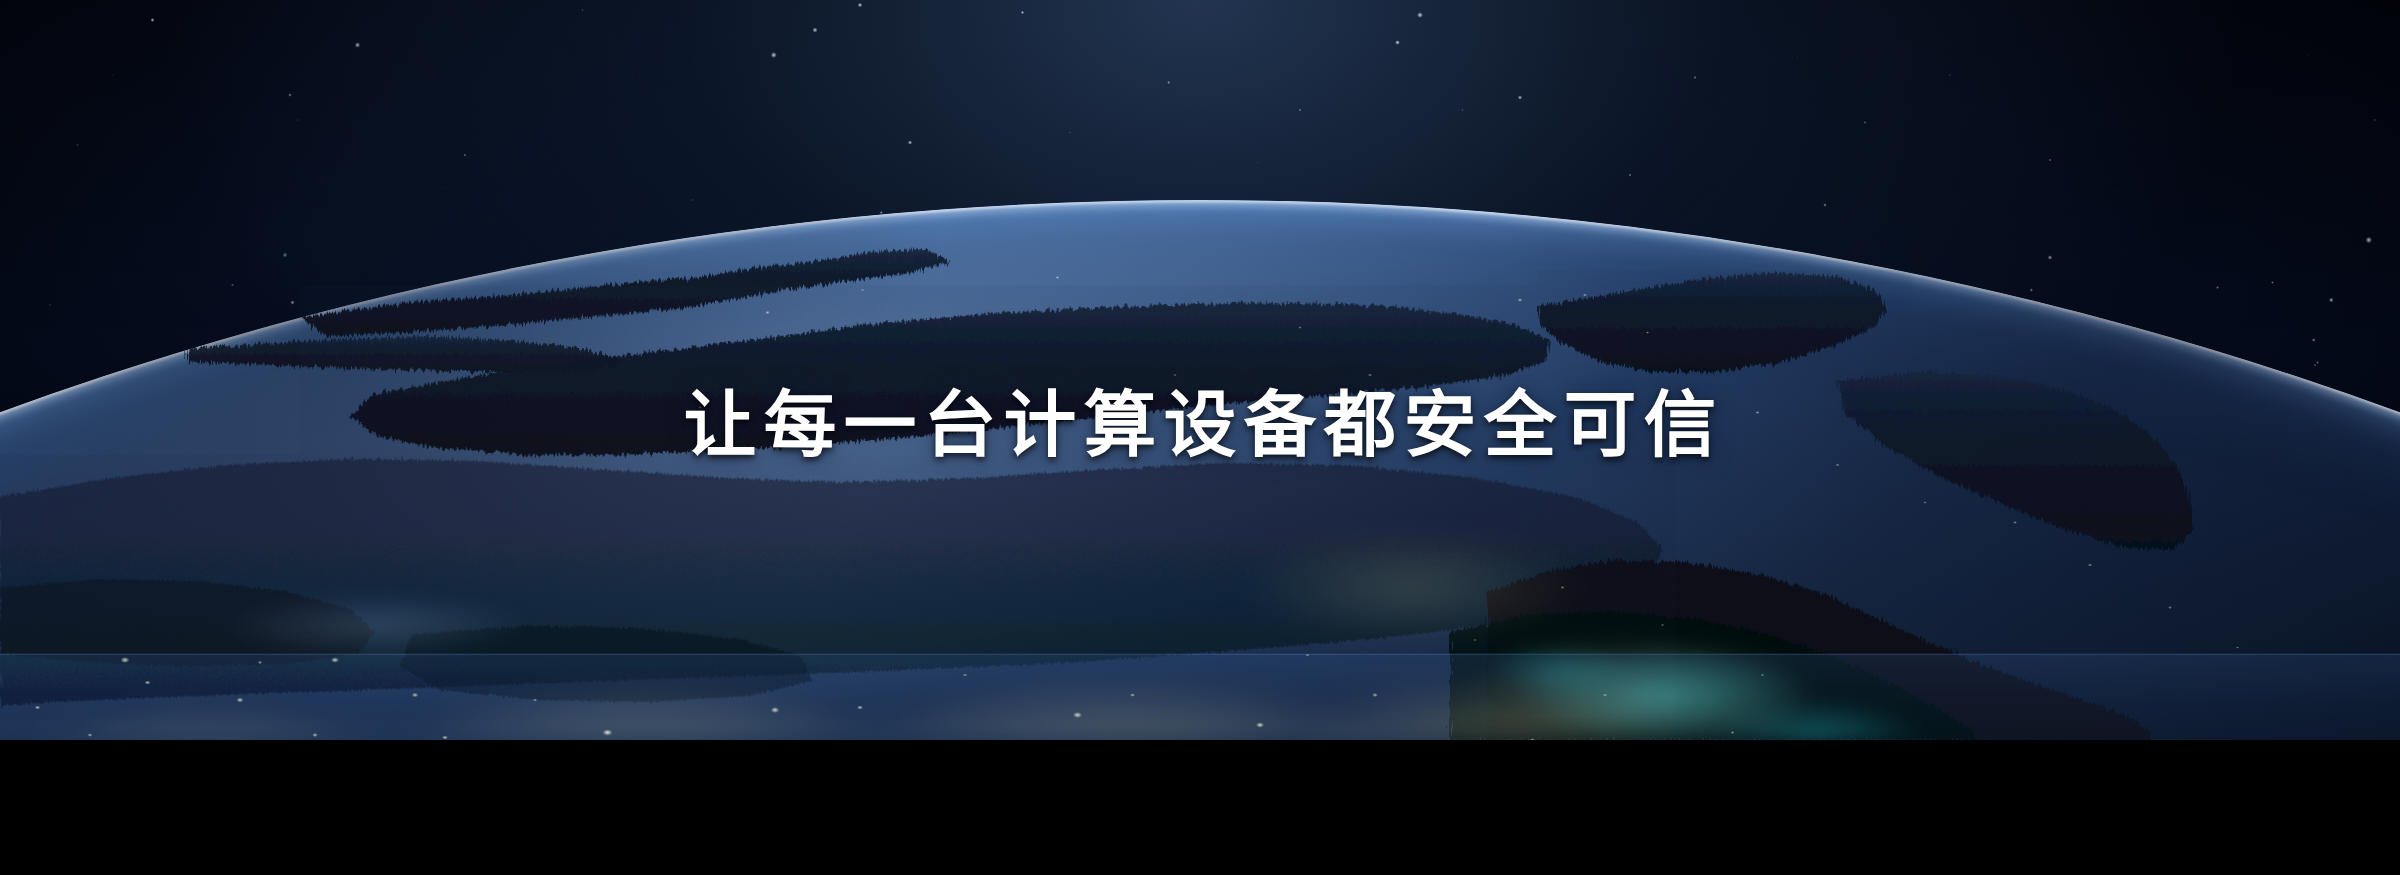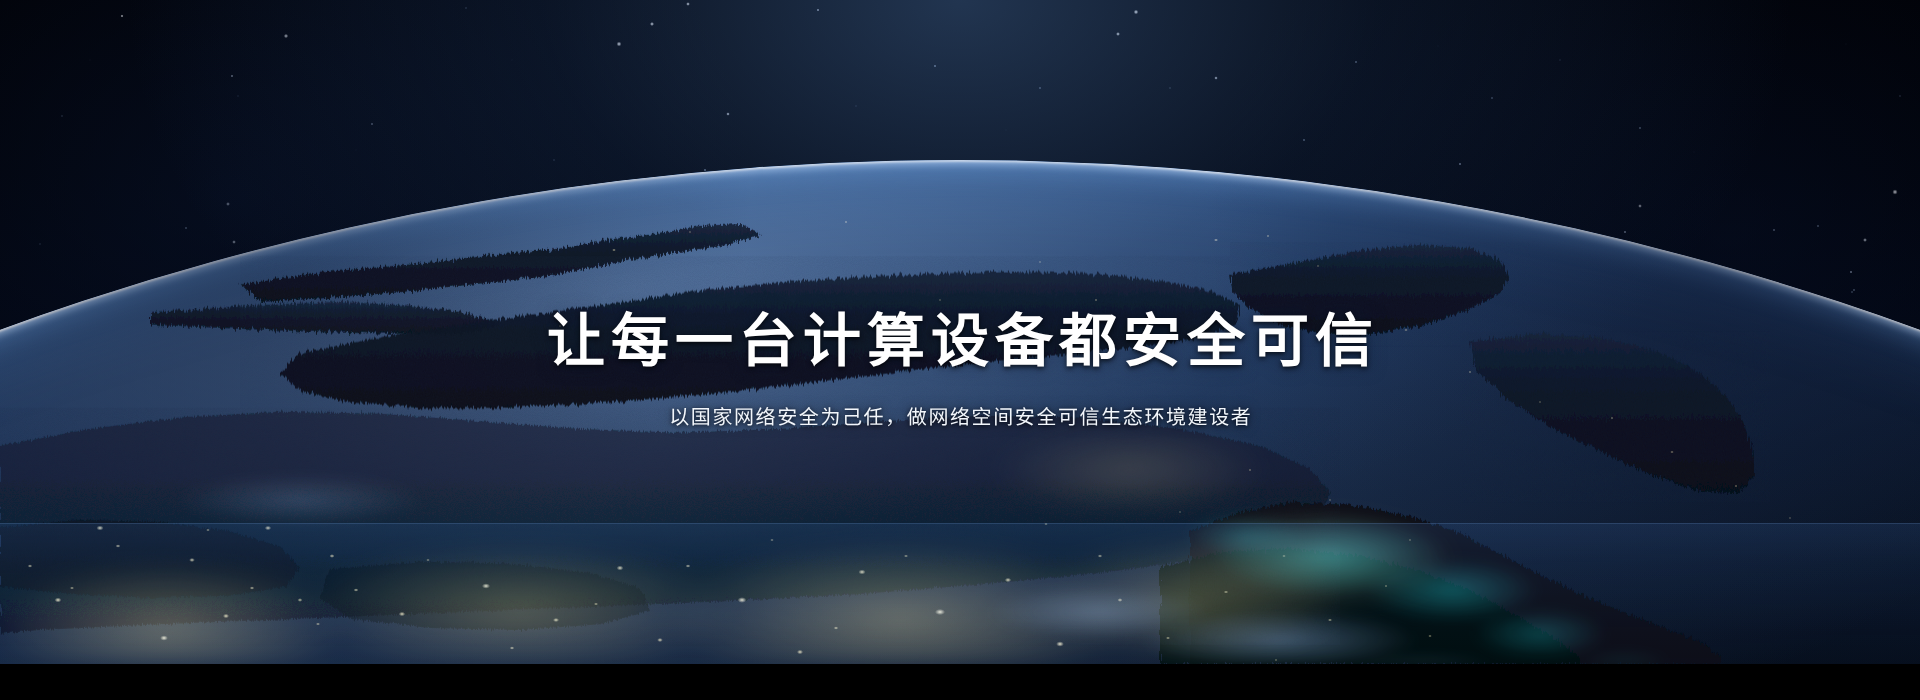--- a/index.html
+++ b/index.html
@@ -8,21 +8,21 @@
     padding: 0;
     background: #000;
   }
   body {
     font-family: "Liberation Sans", "DejaVu Sans", sans-serif;
   }
 
   .hero {
     position: relative;
     width: 1920px;
-    height: 664px;
+    height: 592px;
     overflow: hidden;
     background: #3b82f6;
   }
 
   
   .space {
     position: absolute;
     inset: 0;
     background:
       radial-gradient(ellipse 1400px 520px at 52% 112%,
@@ -550,16 +550,15 @@
     <div class="lights-a"></div>
     <div class="lights-b"></div>
     <div class="lights-c"></div>
   </div>
 
   <div class="seam"></div>
   <div class="seam-line"></div>
 
   <div class="content">
     <h1 class="headline">让每一台计算设备都安全可信</h1>
-    <p class="subhead">以国家网络安全为己任，做网络空间安全可信生态环境建设者</p>
   </div>
 
 </div>
 
 </body></html>

